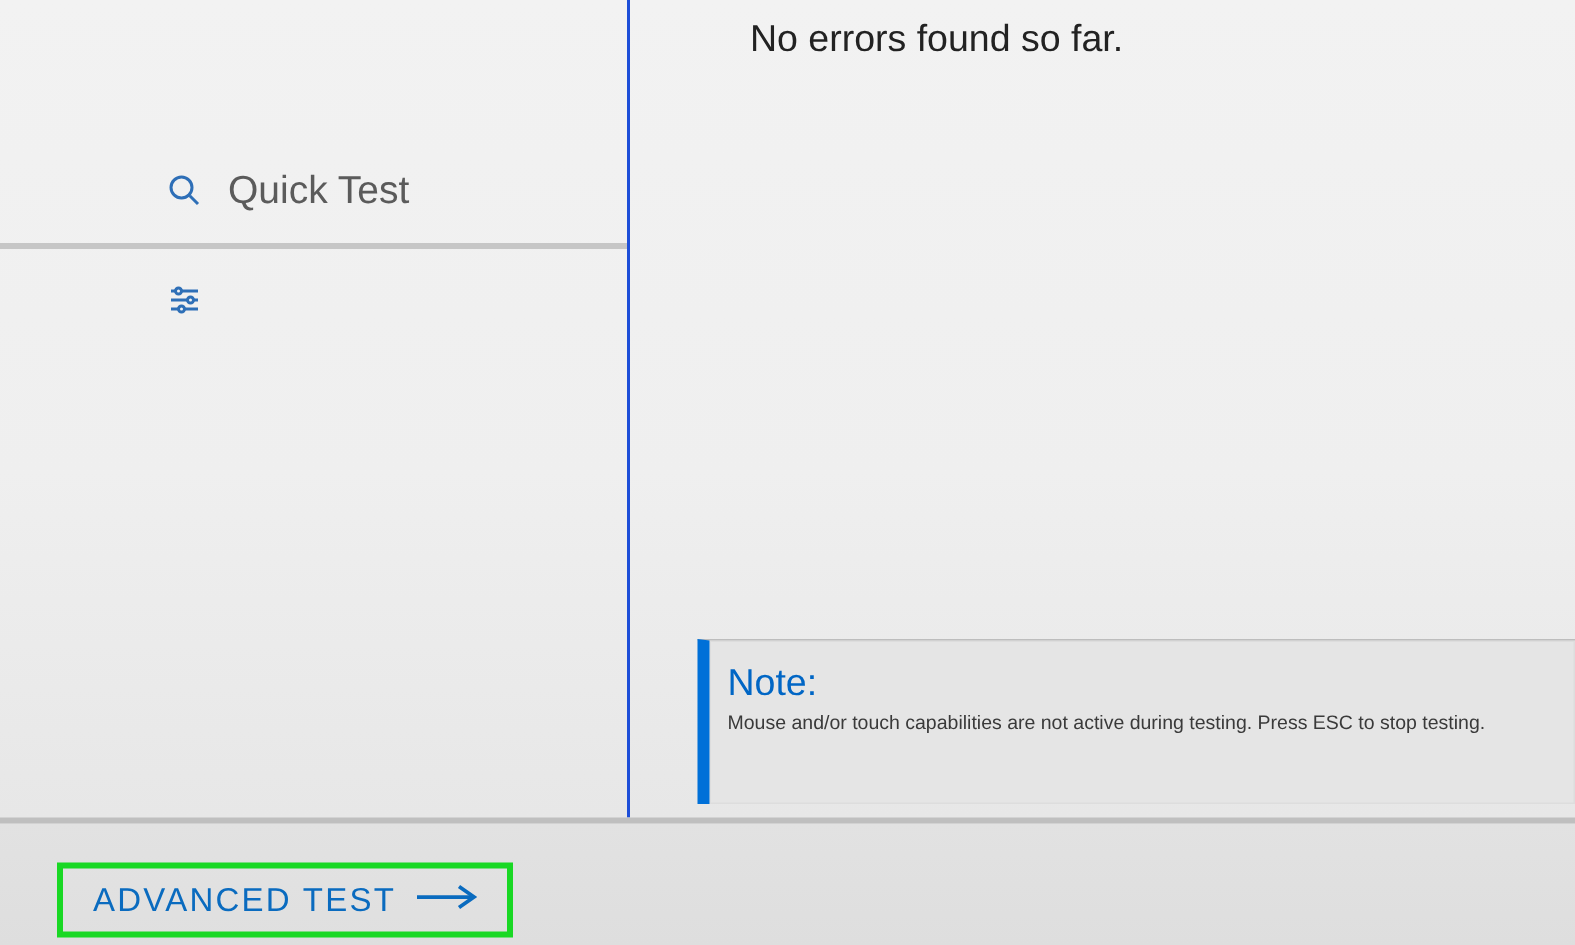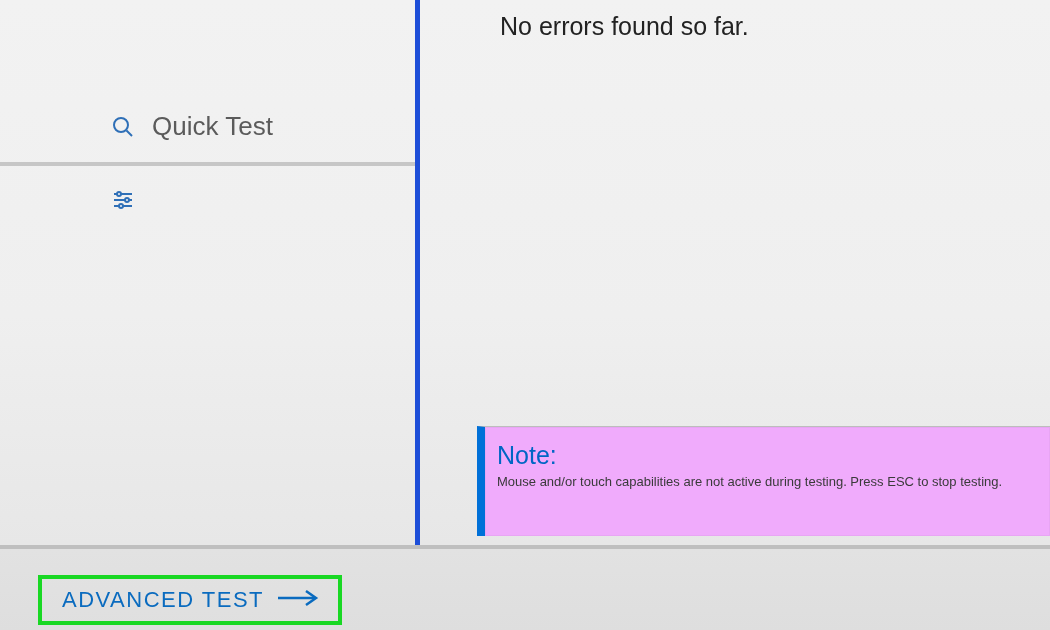--- a/index.html
+++ b/index.html
@@ -14,21 +14,21 @@
     top: 0; left: 0; right: 0;
     height: 545px;
   }
 
   
   .sidebar {
     position: absolute;
     top: 0; left: 0;
     width: 420px;
     height: 545px;
-    border-right: 5px solid #1d4ed8;
+    border-right: 2px solid #1d4ed8;
   }
   .sidebar-item {
     display: flex;
     align-items: center;
     gap: 16px;
     padding: 20px 0 20px 110px;
     border-top: 1px solid transparent;
     border-bottom: 1px solid transparent;
   }
   .sidebar-item.quick-test {
@@ -53,24 +53,24 @@
   }
   .status-text {
     position: absolute;
     top: 12px;
     left: 75px;
     font-size: 25px;
     color: #222;
   }
   .note-box {
     position: absolute;
-    left: 52px; right: 0;
+    left: 40px; right: 0;
     top: 426px;
     height: 110px;
-    background: #f0abfc;
+    background: #e5e5e5;
     border-top: 1px solid #bdbdbd;
     border-left: 8px solid #0070d8;
     box-shadow: inset 0 0 0 1px rgba(0,0,0,0.03);
     padding: 14px 10px 10px 12px;
   }
   .note-title {
     color: #0066c5;
     font-size: 25px;
     font-weight: 400;
     margin-bottom: 4px;

